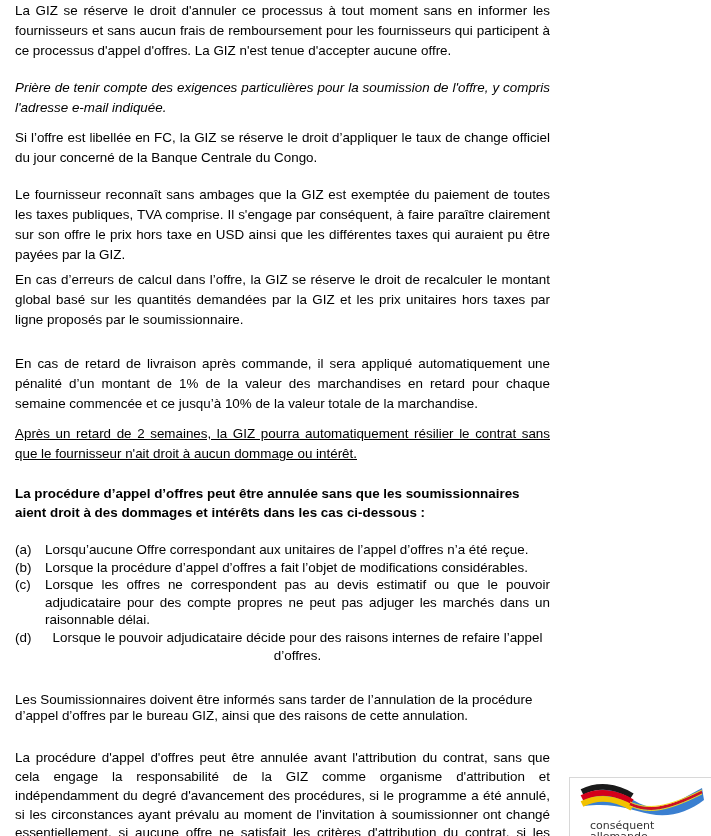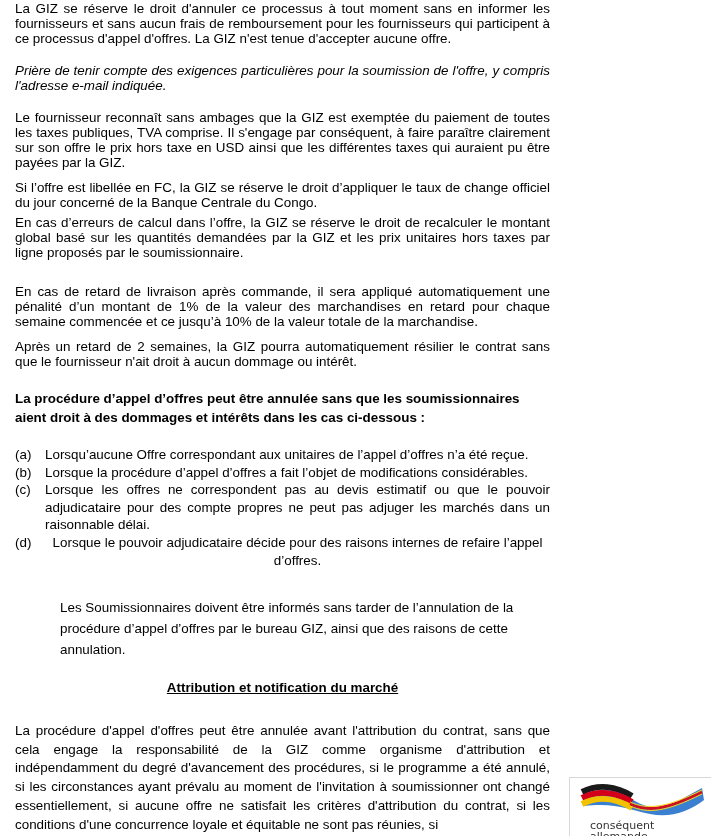--- a/index.html
+++ b/index.html
@@ -1,21 +1,21 @@
 <!DOCTYPE html>
 <html><head>
 <meta charset="utf-8">
 <style>
   html, body { margin: 0; padding: 0; background: #ffffff; }
   body {
     width: 711px; height: 836px; overflow: hidden; position: relative;
     font-family: "Liberation Sans", sans-serif; font-size: 13.4px; color: #000;
   }
   .page { position: absolute; left: 15px; top: 0; width: 535px; }
-  p { margin: 0; line-height: 15px; text-align: justify; }
+  p { margin: 0; line-height: 20px; text-align: justify; }
   .p-left { text-align: left; }
   .heading {
     text-align: center; font-weight: bold; text-decoration: underline;
     line-height: 17.6px; margin: 0;
   }
   .list { margin: 0; padding: 0; list-style: none; }
   .list li { display: flex; line-height: 17.6px; }
   .list .marker { width: 30px; flex: 0 0 30px; }
   .list .txt { flex: 1; text-align: justify; }
   .logo-box {
@@ -26,25 +26,25 @@
     position: absolute; left: 20px; top: 42px; font-family: "DejaVu Sans", sans-serif;
     font-size: 11px; color: #333; line-height: 11px;
   }
 </style>
 </head>
 <body>
 
 <div class="page">
   <p style="margin-top:1px;">La GIZ se réserve le droit d'annuler ce processus à tout moment sans en informer les fournisseurs et sans aucun frais de remboursement pour les fournisseurs qui participent à ce processus d'appel d'offres. La GIZ n'est tenue d'accepter aucune offre.</p>
   <p style="margin-top:17px;font-style:italic;">Prière de tenir compte des exigences particulières pour la soumission de l'offre, y compris l'adresse e-mail indiquée.</p>
+  <p style="margin-top:10px;">Si l’offre est libellée en FC, la GIZ se réserve le droit d’appliquer le taux de change officiel du jour concerné de la Banque Centrale du Congo.</p>
   <p style="margin-top:17px;">Le fournisseur reconnaît sans ambages que la GIZ est exemptée du paiement de toutes les taxes publiques, TVA comprise. Il s'engage par conséquent, à faire paraître clairement sur son offre le prix hors taxe en USD ainsi que les différentes taxes qui auraient pu être payées par la GIZ.</p>
-  <p style="margin-top:10px;">Si l’offre est libellée en FC, la GIZ se réserve le droit d’appliquer le taux de change officiel du jour concerné de la Banque Centrale du Congo.</p>
   <p style="margin-top:5px;">En cas d’erreurs de calcul dans l’offre, la GIZ se réserve le droit de recalculer le montant global basé sur les quantités demandées par la GIZ et les prix unitaires hors taxes par ligne proposés par le soumissionnaire.</p>
   <p style="margin-top:24px;">En cas de retard de livraison après commande, il sera appliqué automatiquement une pénalité d’un montant de 1% de la valeur des marchandises en retard pour chaque semaine commencée et ce jusqu’à 10% de la valeur totale de la marchandise.</p>
-  <p style="margin-top:10px;">Après un retard de 2 semaines, la GIZ pourra automatiquement résilier le contrat sans que le fournisseur n'ait droit à aucun dommage ou intérêt.</p>
+  <p style="margin-top:10px;text-decoration:underline;">Après un retard de 2 semaines, la GIZ pourra automatiquement résilier le contrat sans que le fournisseur n'ait droit à aucun dommage ou intérêt.</p>
 
 
   <p class="p-left" style="margin-top:20px; line-height:19px;font-weight:bold;">La procédure d’appel d’offres peut être annulée sans que les soumissionnaires aient droit à des dommages et intérêts dans les cas ci-dessous :</p>
 
   <ul class="list" style="margin-top:19px;">
     <li>
       <span class="marker">(a)</span>
       <span class="txt">Lorsqu’aucune Offre correspondant aux unitaires de l’appel d’offres n’a été reçue.</span>
     </li>
     <li>
@@ -54,23 +54,22 @@
     <li>
       <span class="marker">(c)</span>
       <span class="txt">Lorsque les offres ne correspondent pas au devis estimatif ou que le pouvoir adjudicataire pour des compte propres ne peut pas adjuger les marchés dans un raisonnable délai.</span>
     </li>
     <li>
       <span class="marker">(d)</span>
       <span class="txt" style="text-align:center;">Lorsque le pouvoir adjudicataire décide pour des raisons internes de refaire l’appel d’offres.</span>
     </li>
   </ul>
 
-  <p class="p-left" style="margin-top:28px; line-height:21px;margin-left:45px;">Les Soumissionnaires doivent être informés sans tarder de l’annulation de la procédure d’appel d’offres par le bureau GIZ, ainsi que des raisons de cette annulation.</p>
+  <p class="p-left" style="margin-top:28px; line-height:16px;">Les Soumissionnaires doivent être informés sans tarder de l’annulation de la procédure d’appel d’offres par le bureau GIZ, ainsi que des raisons de cette annulation.</p>
 
-  <div class="heading" style="margin-top:19px;">Attribution et notification du marché</div>
 
   <p style="margin-top:25px; line-height:18.8px;">La procédure d'appel d'offres peut être annulée avant l'attribution du contrat, sans que cela engage la responsabilité de la GIZ comme organisme d'attribution et indépendamment du degré d'avancement des procédures, si le programme a été annulé, si les circonstances ayant prévalu au moment de l'invitation à soumissionner ont changé essentiellement, si aucune offre ne satisfait les critères d'attribution du contrat, si les conditions d'une concurrence loyale et équitable ne sont pas réunies, si</p>
 </div>
 
 <div class="logo-box">
   <svg width="142" height="44" viewBox="0 0 142 44" style="position:absolute;left:0;top:0;">
     <path d="M14 18 C30 8, 45 10, 60 20 C75 30, 90 34, 110 22 L132 10 L134 22 C118 34, 100 40, 80 36 C60 32, 45 24, 14 28 Z" fill="#3a7fd0"></path>
     <path d="M12 14 C28 6, 46 8, 62 18" stroke="#1a1a1a" stroke-width="6" fill="none"></path>
     <path d="M12 20 C28 12, 46 14, 62 24" stroke="#d4001a" stroke-width="6" fill="none"></path>
     <path d="M12 26 C28 18, 46 20, 62 30" stroke="#f2c200" stroke-width="6" fill="none"></path>

